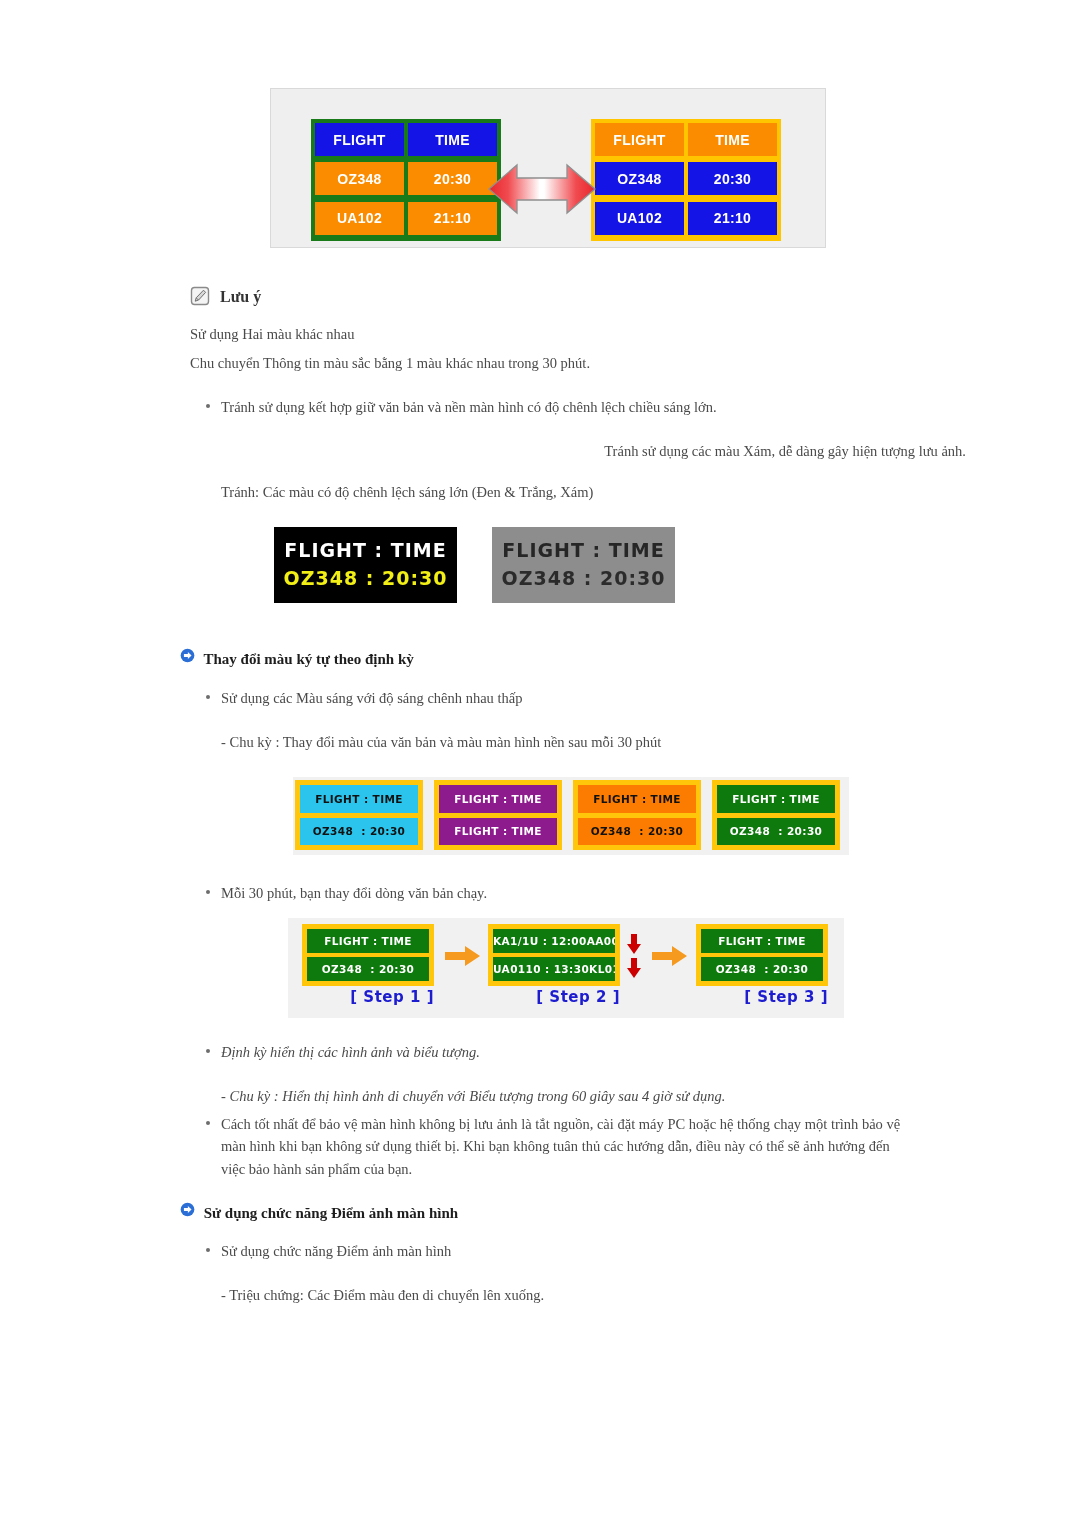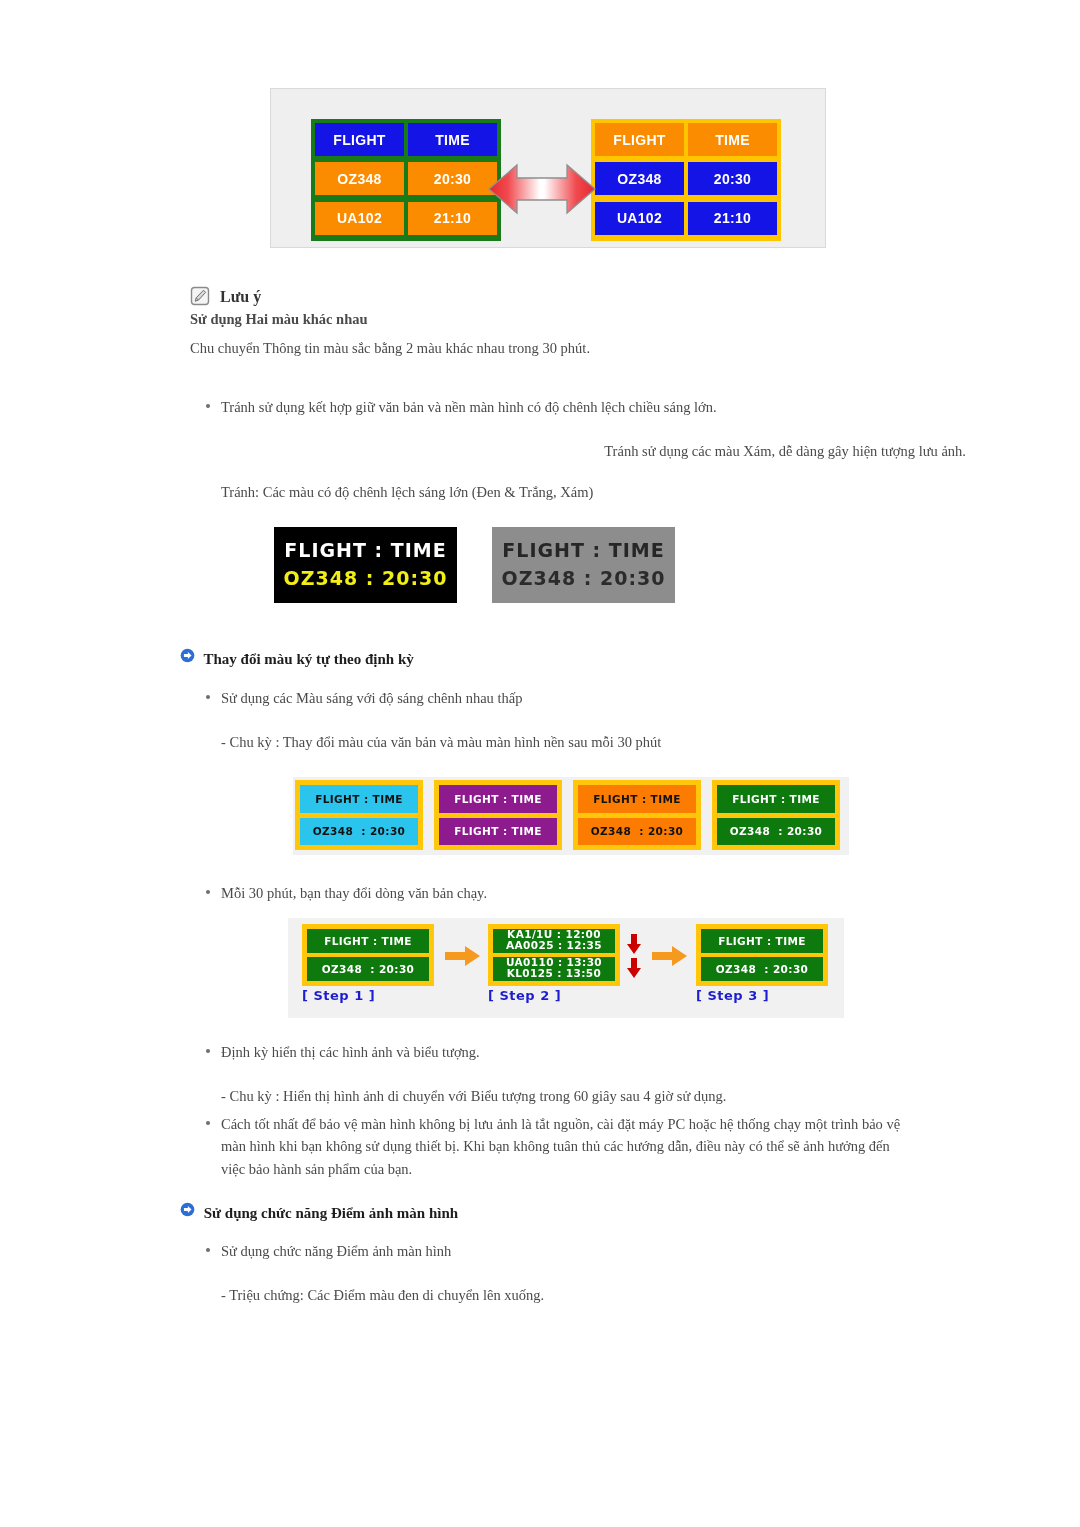--- a/index.html
+++ b/index.html
@@ -205,30 +205,30 @@
     align-items: center;
     justify-content: center;
     font-family: "DejaVu Sans", sans-serif;
     font-weight: bold;
     font-size: 10.5px;
     letter-spacing: .4px;
     white-space: pre;
     overflow: hidden;
     position: relative;
   }
-  .step-line.scroll { flex-direction: column; justify-content: flex-start; }
+  .step-line.scroll { justify-content: flex-start; }
   .step-line.scroll span { display: block; line-height: 11px; }
   .step-caption {
     position: absolute;
     top: 70px;
     width: 132px;
-    text-align: left;
+    text-align: right;
     font-family: "DejaVu Sans", sans-serif;
     font-weight: bold;
-    font-size: 13px;
+    font-size: 15px;
     color: #1d1dcf;
     letter-spacing: .5px;
   }
   .oarrow { position: absolute; top: 26px; width: 36px; height: 24px; }
   .darrows { position: absolute; top: 16px; width: 16px; height: 46px; }
 </style>
 </head>
 <body>
 
 <div class="page">
@@ -273,22 +273,22 @@
 
   <div style="position:absolute; left:190px; top:286px;">
     <div class="note-title">
       <svg class="note-icon" viewBox="0 0 20 20">
         <rect x="1.5" y="1.5" width="17" height="17" rx="3" ry="3" fill="#f4f4f4" stroke="#8a8a8a" stroke-width="1.4"></rect>
         <path d="M13.5,4.2 L6.2,11.8 L5.2,15.2 L8.6,14.0 L15.6,6.4 Z" fill="#d8d8d8" stroke="#6f6f6f" stroke-width="1"></path>
         <path d="M6.3,11.9 L8.5,14.1" stroke="#6f6f6f" stroke-width="0.9"></path>
       </svg>
       <span>Lưu ý</span>
     </div>
-    <div class="body-text" style="margin-top:2px;font-weight:bold;">Sử dụng Hai màu khác nhau</div>
-    <div class="body-text" style="margin-top:7px;">Chu chuyển Thông tin màu sắc bằng 2 màu khác nhau trong 30 phút.</div>
+    <div class="body-text" style="margin-top:17px;">Sử dụng Hai màu khác nhau</div>
+    <div class="body-text" style="margin-top:7px;">Chu chuyển Thông tin màu sắc bằng 1 màu khác nhau trong 30 phút.</div>
   </div>
 
   <div style="position:absolute; left:206px; top:396px; width:760px;">
     <div class="body-text">
       <span class="bullet-dot"></span><span>Tránh sử dụng kết hợp giữ văn bản và nền màn hình có độ chênh lệch chiều sáng lớn.</span>
     </div>
     <div class="body-text" style="margin-top:22px; padding-left:15px;text-align:right;">Tránh sử dụng các màu Xám, dễ dàng gây hiện tượng lưu ảnh.</div>
     <div class="body-text" style="margin-top:18px; padding-left:15px;">Tránh: Các màu có độ chênh lệch sáng lớn (Đen &amp; Trắng, Xám)</div>
   </div>
 
@@ -378,21 +378,21 @@
       <path d="M0,8 L20,8 L20,2 L35,12 L20,22 L20,16 L0,16 Z" fill="#f59a1e"></path>
     </svg>
 
     <div class="step-board" style="left:408px;">
       <div class="step-line">FLIGHT : TIME</div>
       <div class="step-line">OZ348  : 20:30</div>
     </div>
     <div class="step-caption" style="left:408px;">[ Step 3 ]</div>
   </div>
 
-  <div style="position:absolute; left:206px; top:1041px; width:740px;">
+  <div style="position:absolute; left:206px; top:1041px; width:740px;font-style:italic;">
     <div class="body-text">
       <span class="bullet-dot"></span><span>Định kỳ hiển thị các hình ảnh và biểu tượng.</span>
     </div>
     <div class="body-text" style="margin-top:22px; padding-left:15px;">- Chu kỳ : Hiển thị hình ảnh di chuyển với Biểu tượng trong 60 giây sau 4 giờ sử dụng.</div>
   </div>
 
   <div style="position:absolute; left:206px; top:1113px; width:706px;">
     <div class="body-text" style="text-indent:-15px; padding-left:15px;">
       <span class="bullet-dot"></span><span>Cách tốt nhất để bảo vệ màn hình không bị lưu ảnh là tắt nguồn, cài đặt máy PC hoặc hệ thống chạy một trình bảo vệ màn hình khi bạn không sử dụng thiết bị. Khi bạn không tuân thủ các hướng dẫn, điều này có thể sẽ ảnh hưởng đến việc bảo hành sản phẩm của bạn.</span>
     </div>

